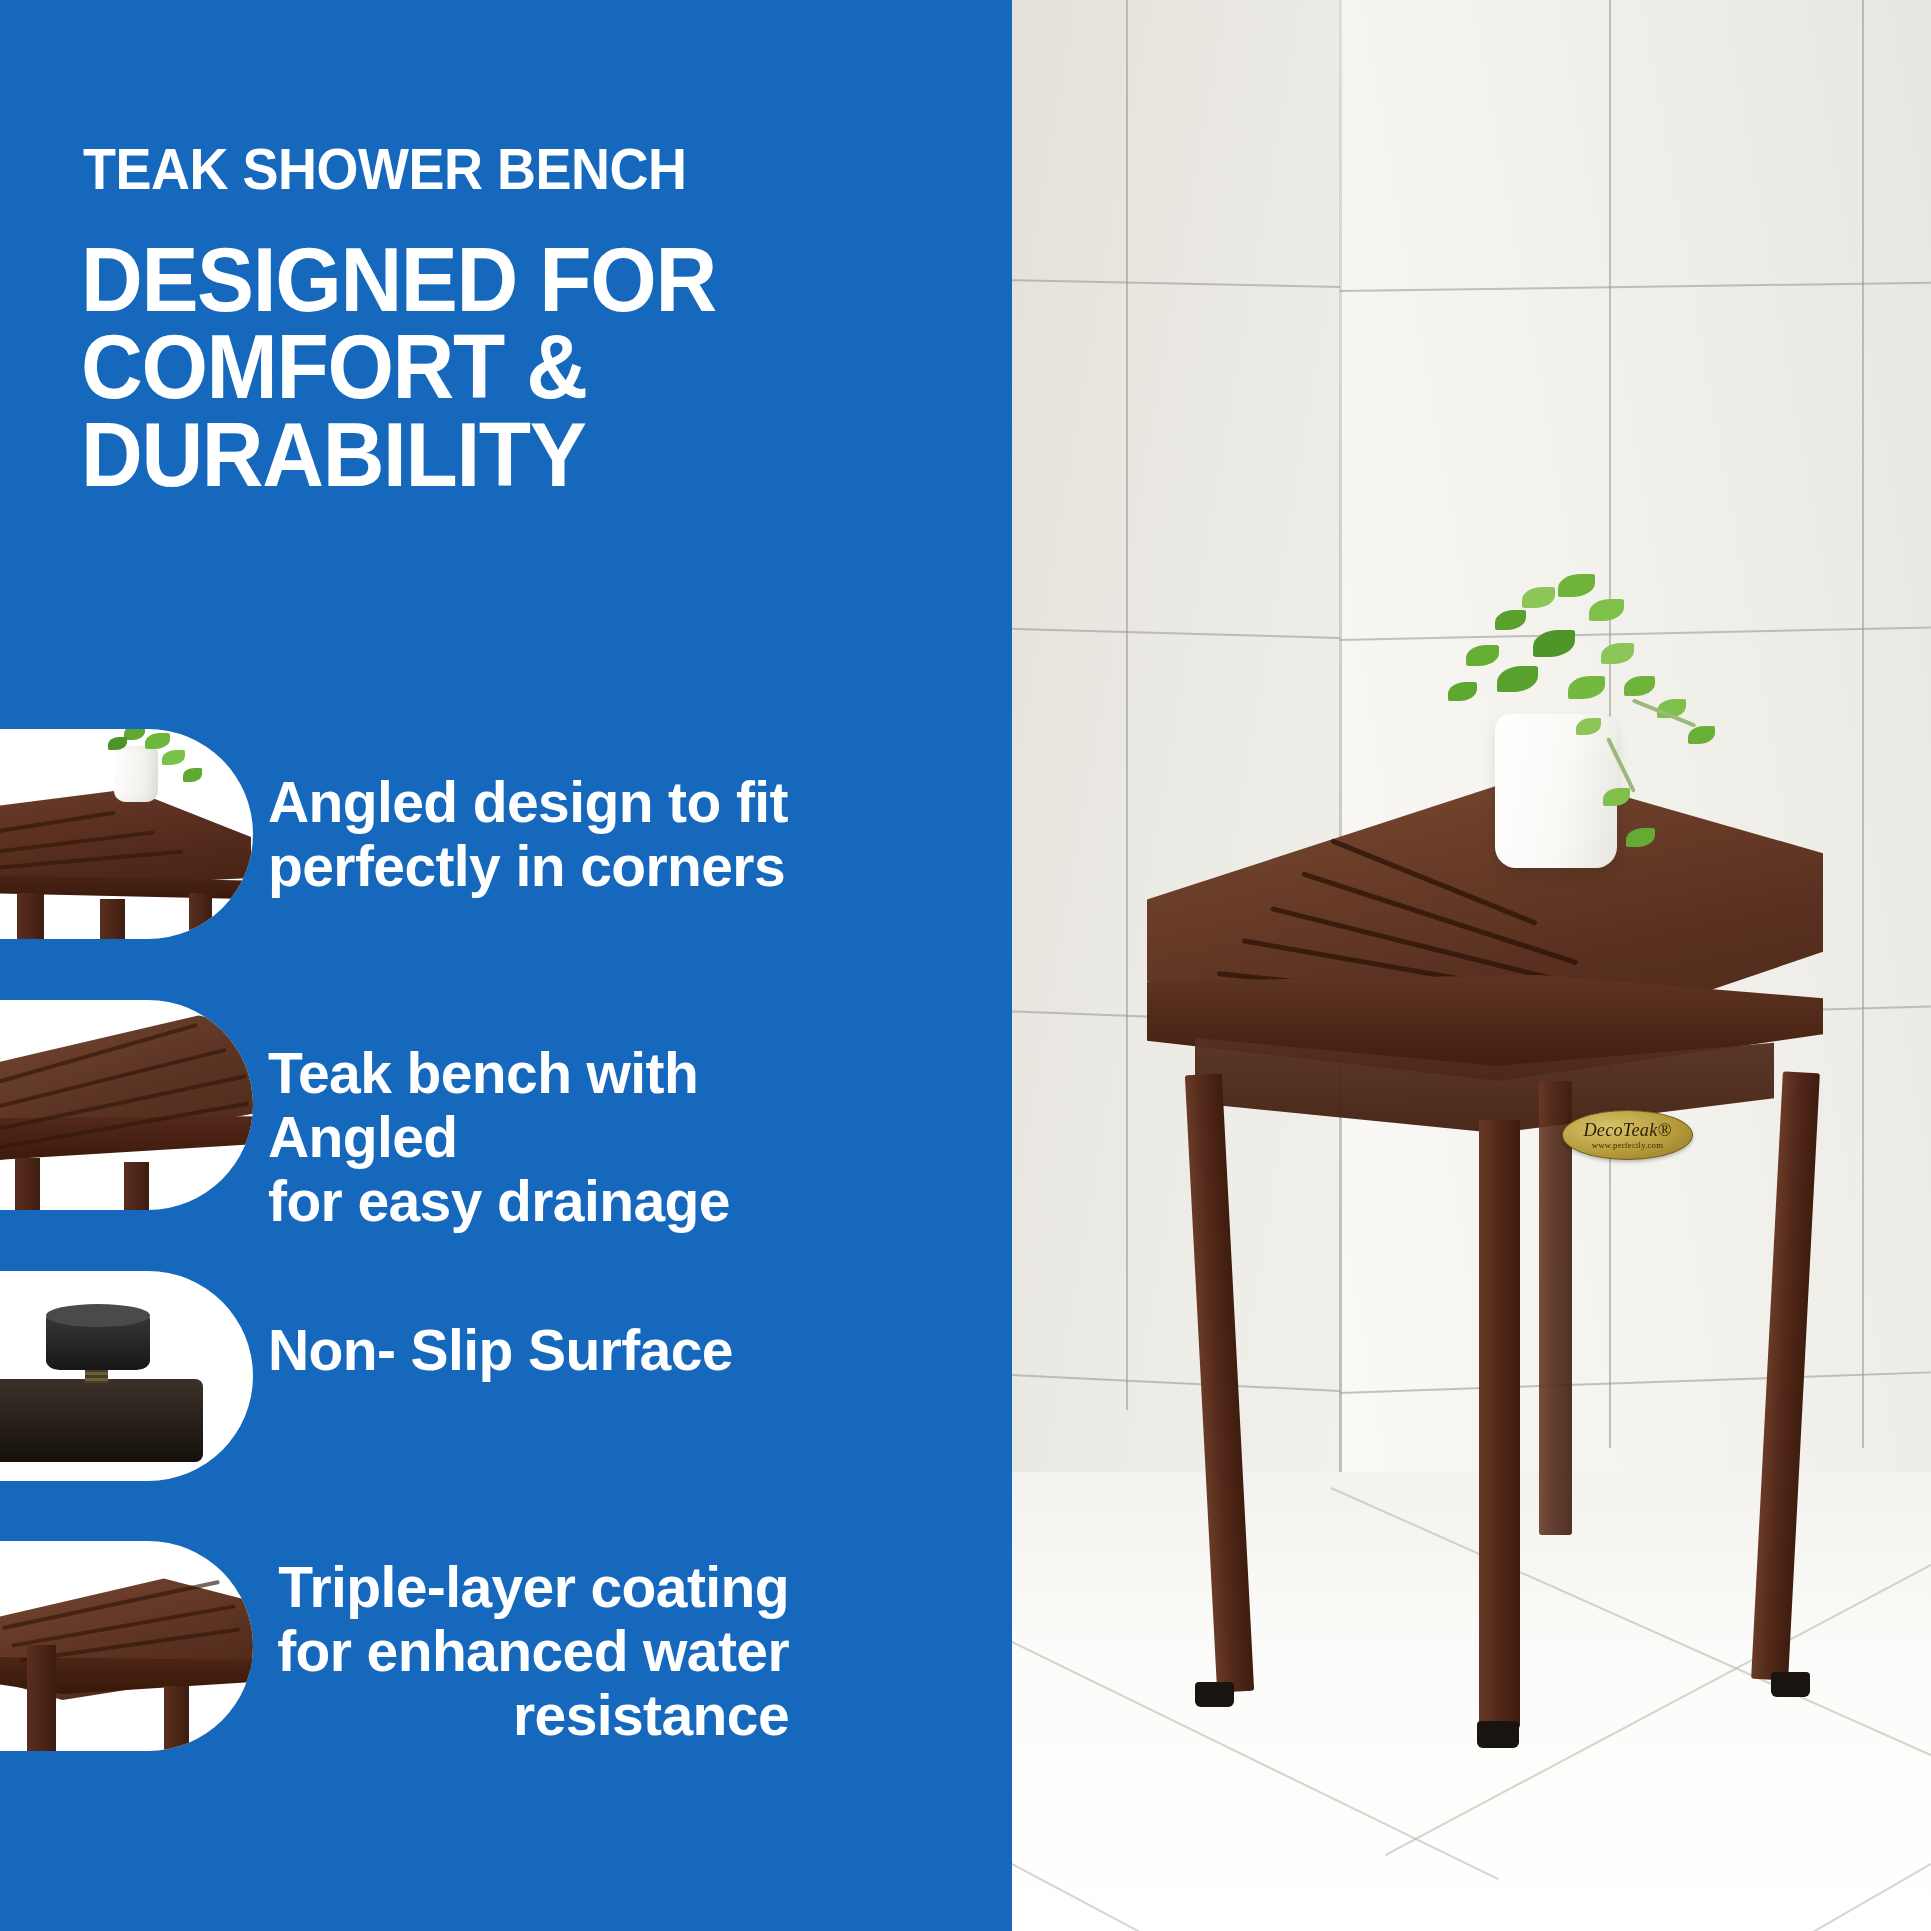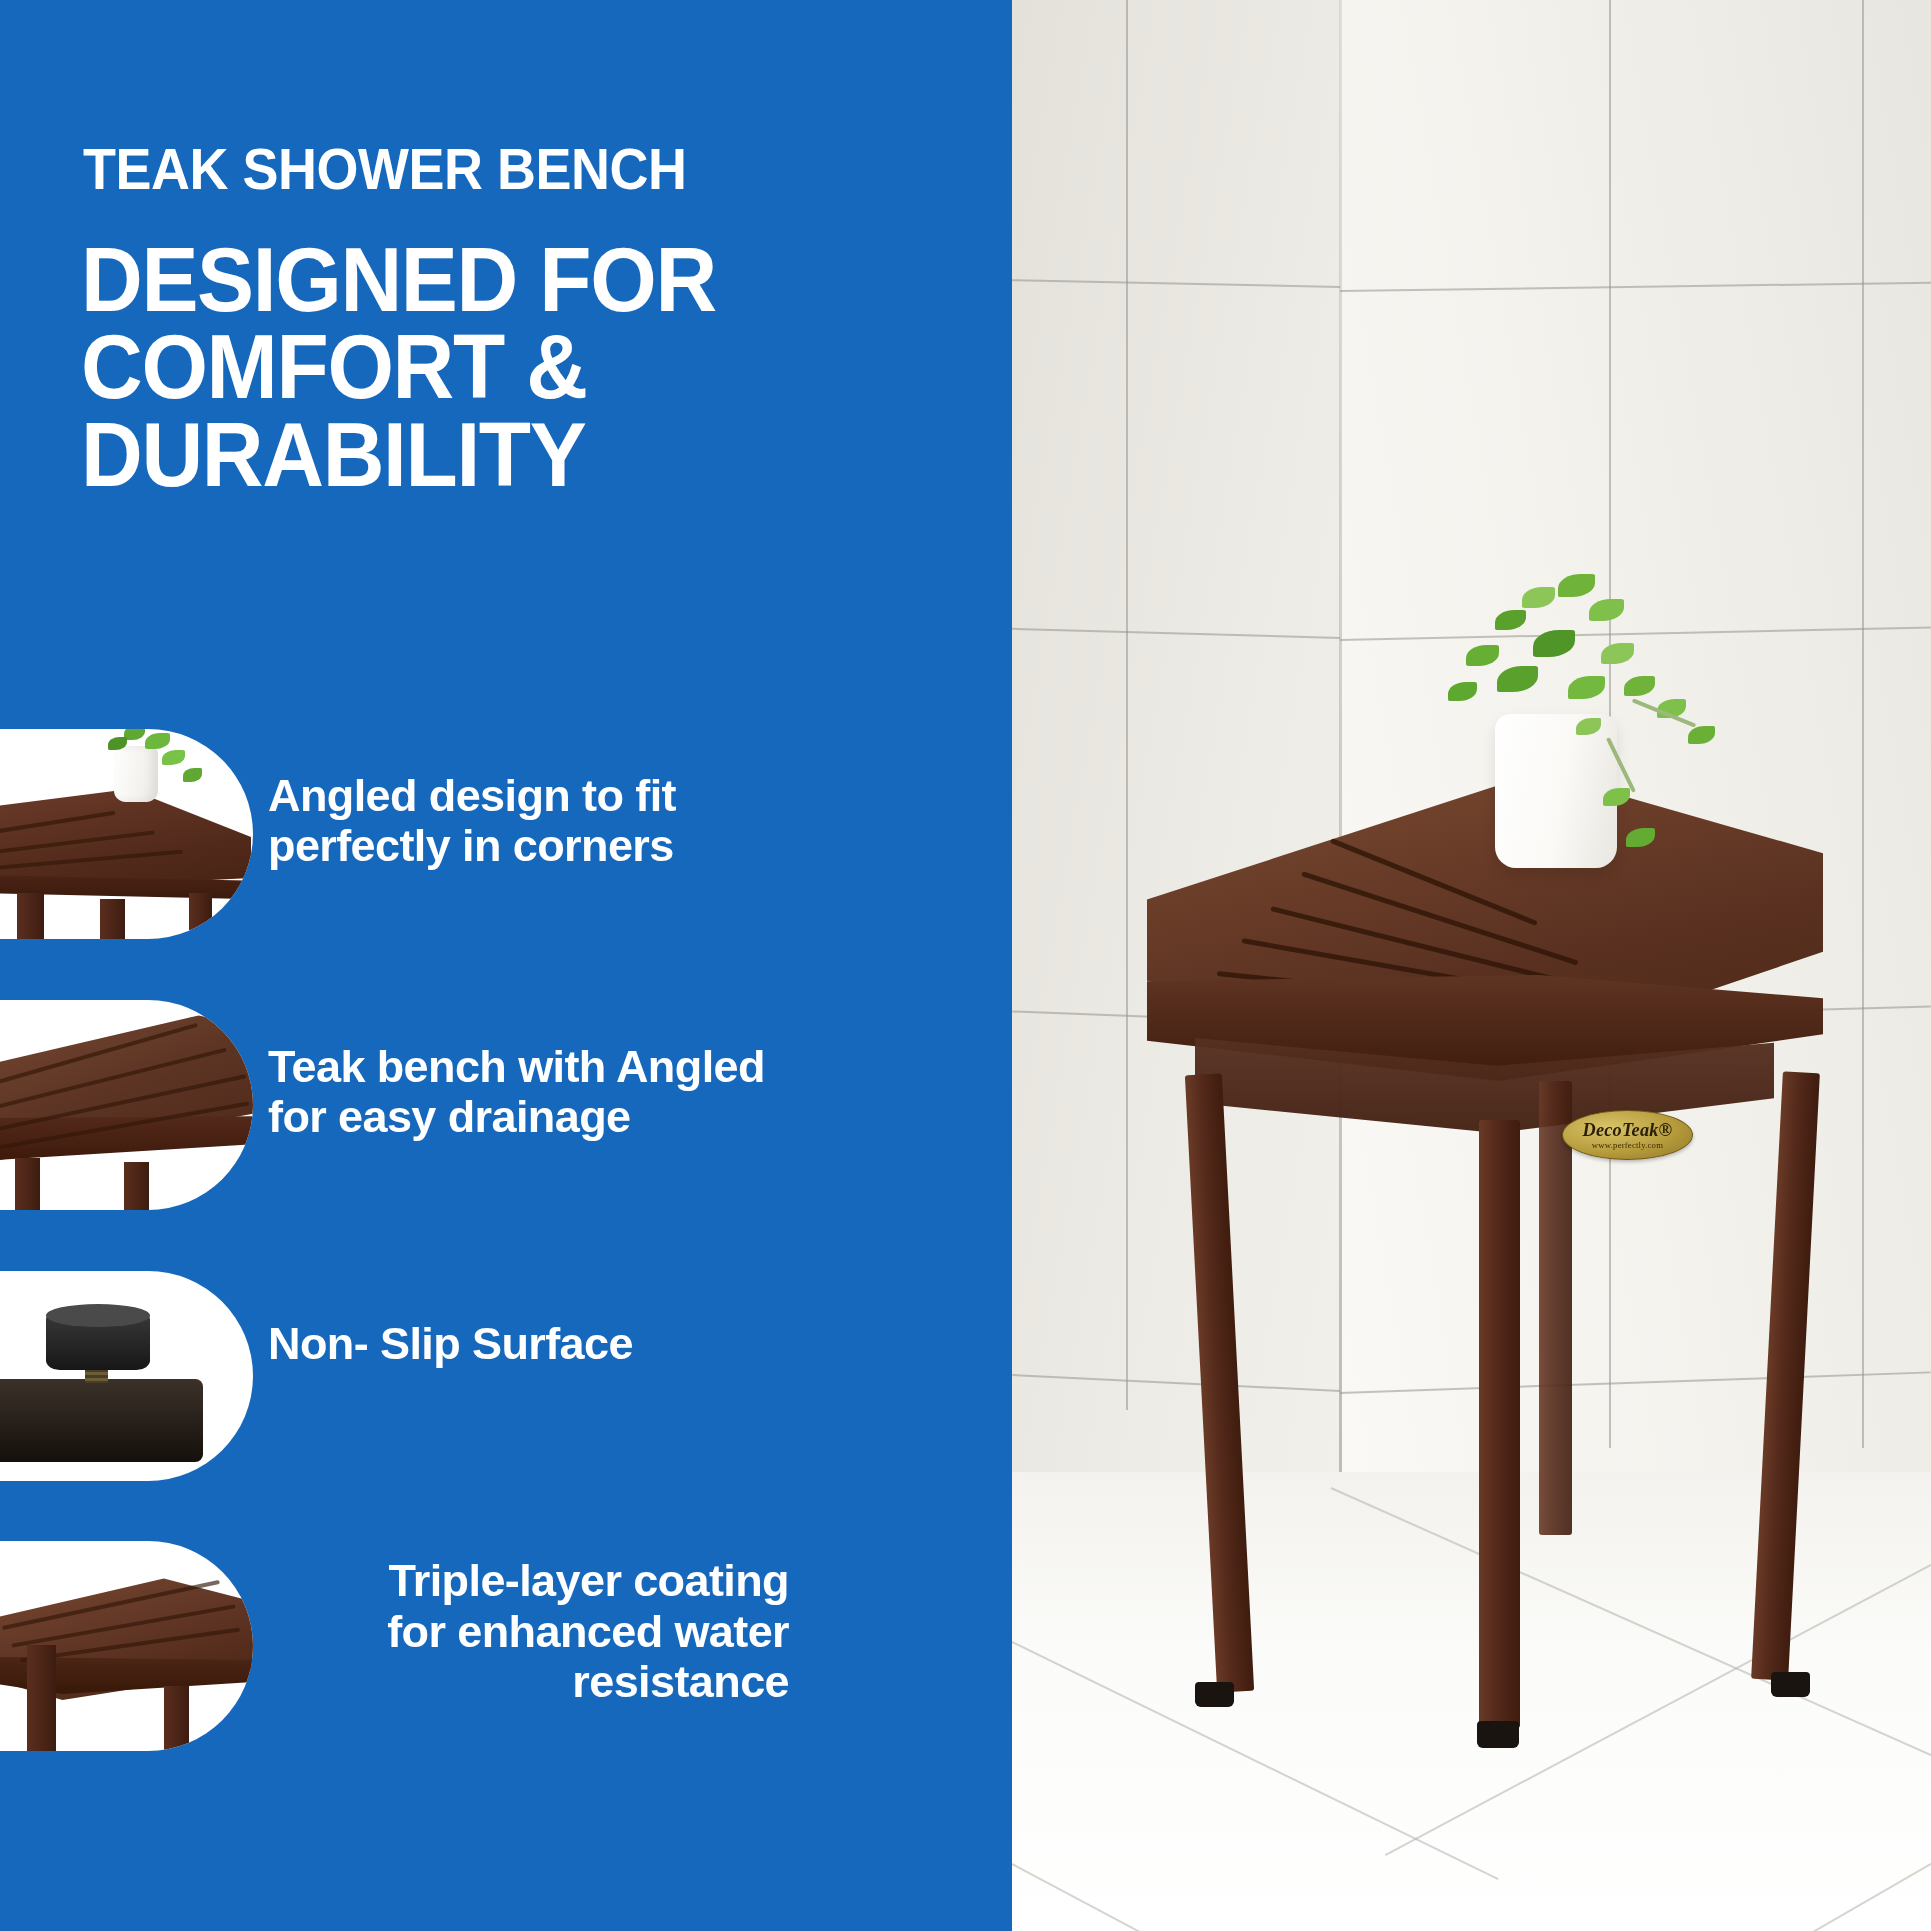--- a/index.html
+++ b/index.html
@@ -42,21 +42,21 @@
     background:#ffffff;
     border-top-right-radius:126px; border-bottom-right-radius:126px;
     border-top-left-radius:0; border-bottom-left-radius:0;
     overflow:hidden;
   }
   .thumb .scene { position:absolute; inset:0; }
 
   .feature-text {
     position:absolute; left:268px;
     color:#ffffff; font-weight:700;
-    font-size:45px; line-height:1.12; letter-spacing:-0.6px;
+    font-size:57px; line-height:1.12; letter-spacing:-0.6px;
     width:521px;
     font-family:"Liberation Sans", sans-serif;
   }
   .feature-text span { display:block; }
   .slat-line { position:absolute; background:#331708; opacity:.65; height:3.9px; border-radius:1.9px; }
   .wood-leg { position:absolute; background:linear-gradient(90deg,#5A2E1F,#4A2416 60%,#3C1C11); }
 
   
   .t1-top {
     position:absolute; left:-68px; top:60px; width:319px; height:114px;
@@ -200,21 +200,21 @@
   
   .badge {
     position:absolute; left:550px; top:1110px; width:131px; height:50px;
     background:radial-gradient(ellipse at 35% 35%,#D8C46A 0%,#B79C3C 55%,#8F7726 100%);
     border-radius:50%;
     border:1.9px solid #6B5718;
     display:flex; flex-direction:column; align-items:center; justify-content:center;
     box-shadow:0 1.9px 3.9px rgba(0,0,0,.25);
   }
   .badge-name {
-    font-family:"Liberation Serif", serif; font-style:italic; font-weight:700;
+    font-family:"Liberation Serif", serif; font-style:italic; font-weight:400;
     font-size:18.3px; color:#2A1E06; line-height:1; letter-spacing:0.2px;
   }
   .badge-url {
     font-family:"Liberation Serif", serif; font-size:8.7px; color:#3A2A08;
     line-height:1; margin-top:1.9px; letter-spacing:0.2px;
   }
 </style>
 </head>
 <body>
 

